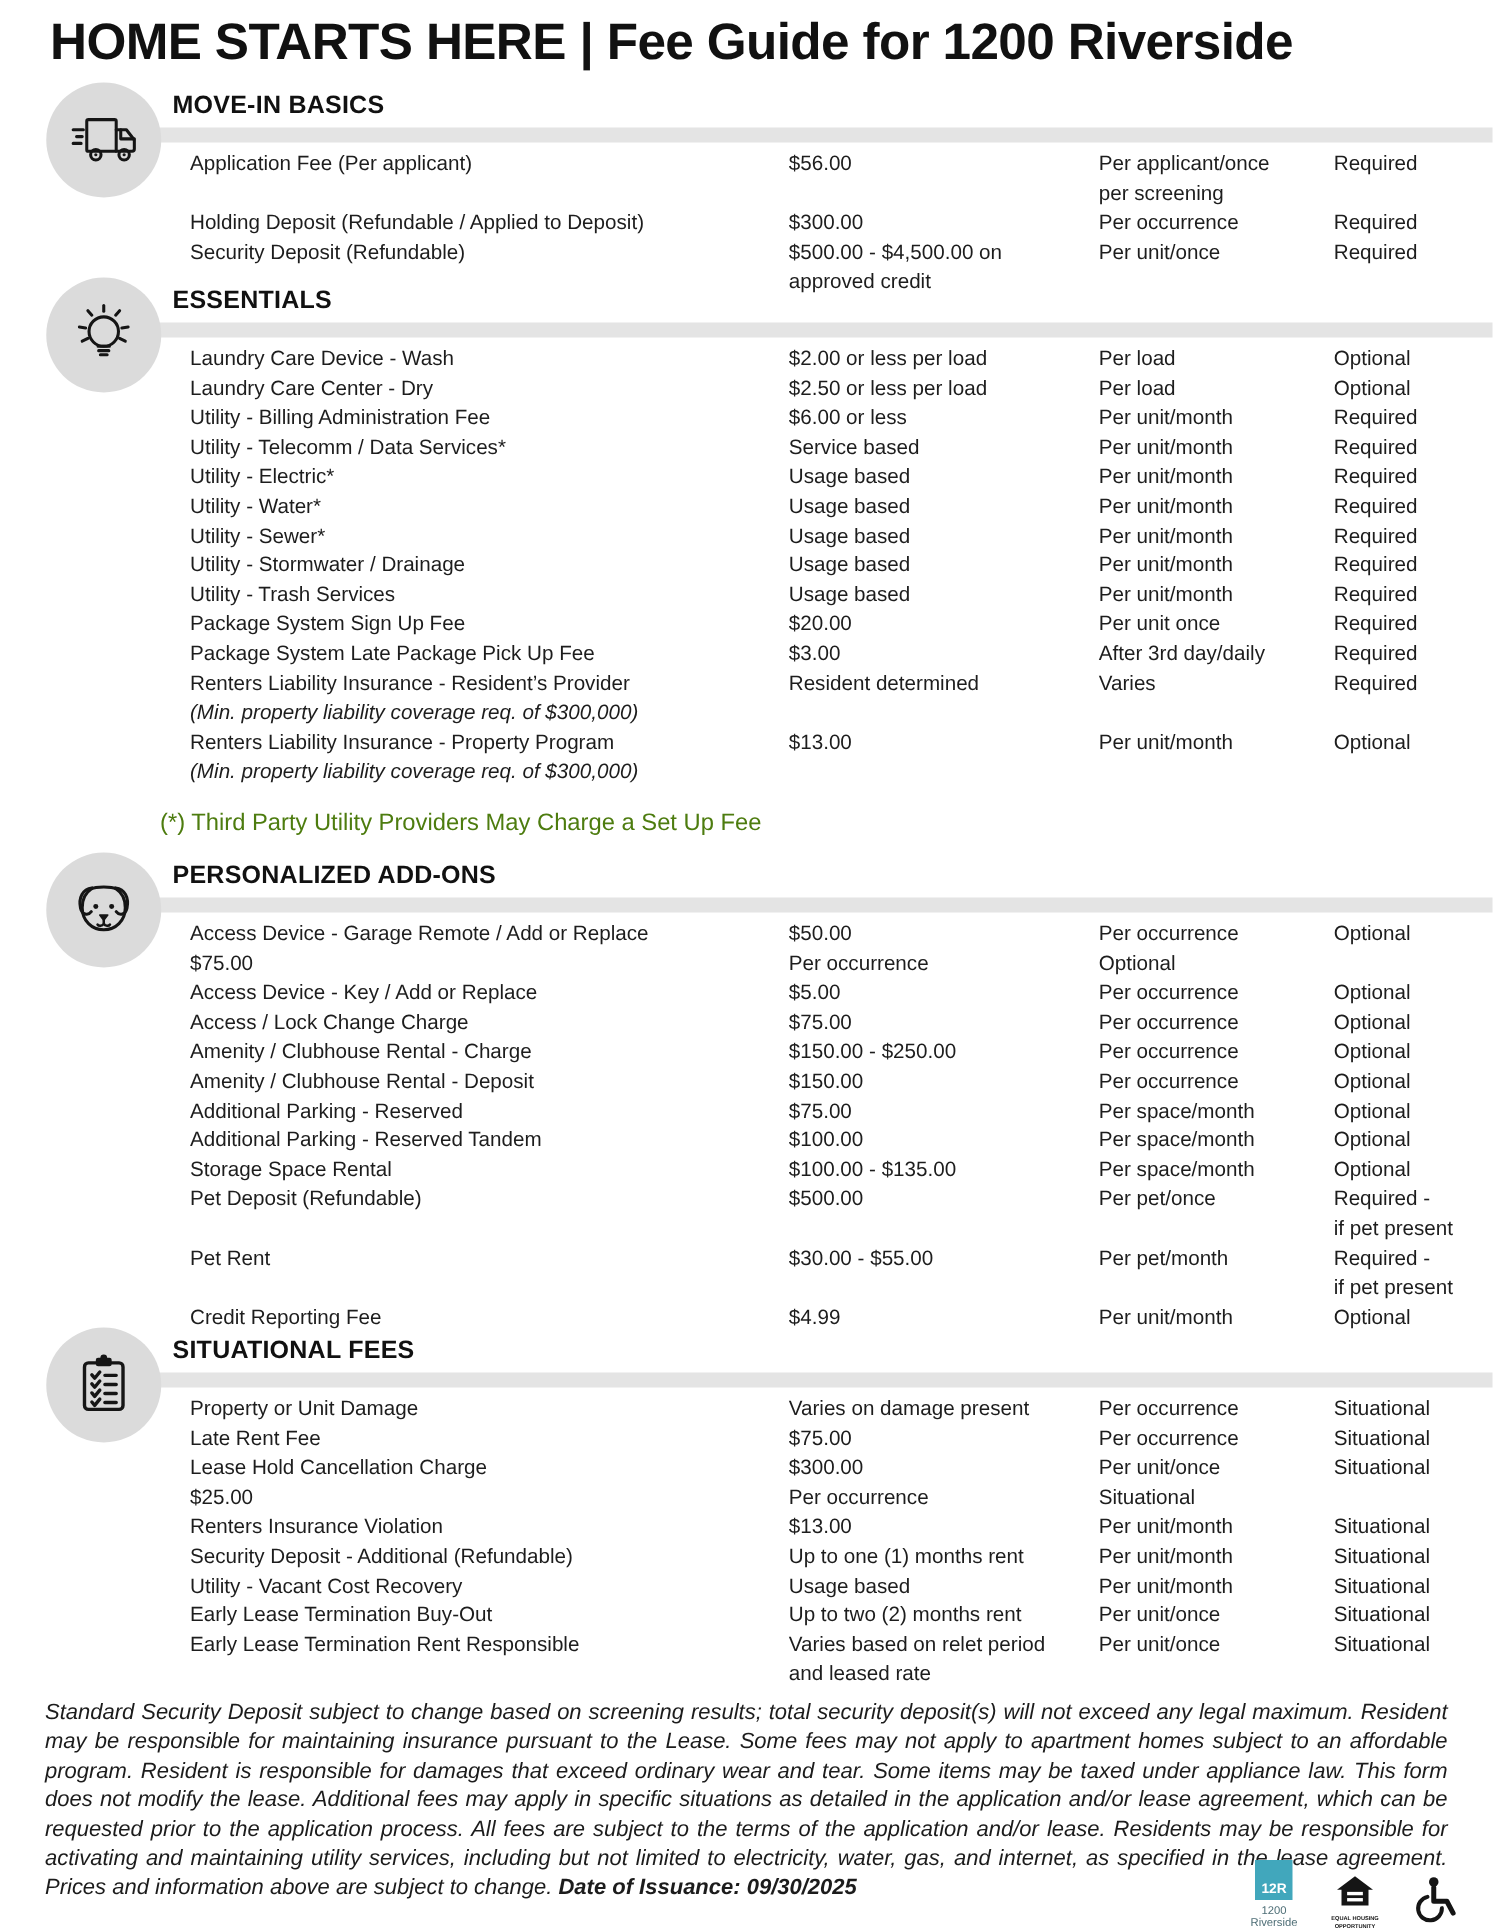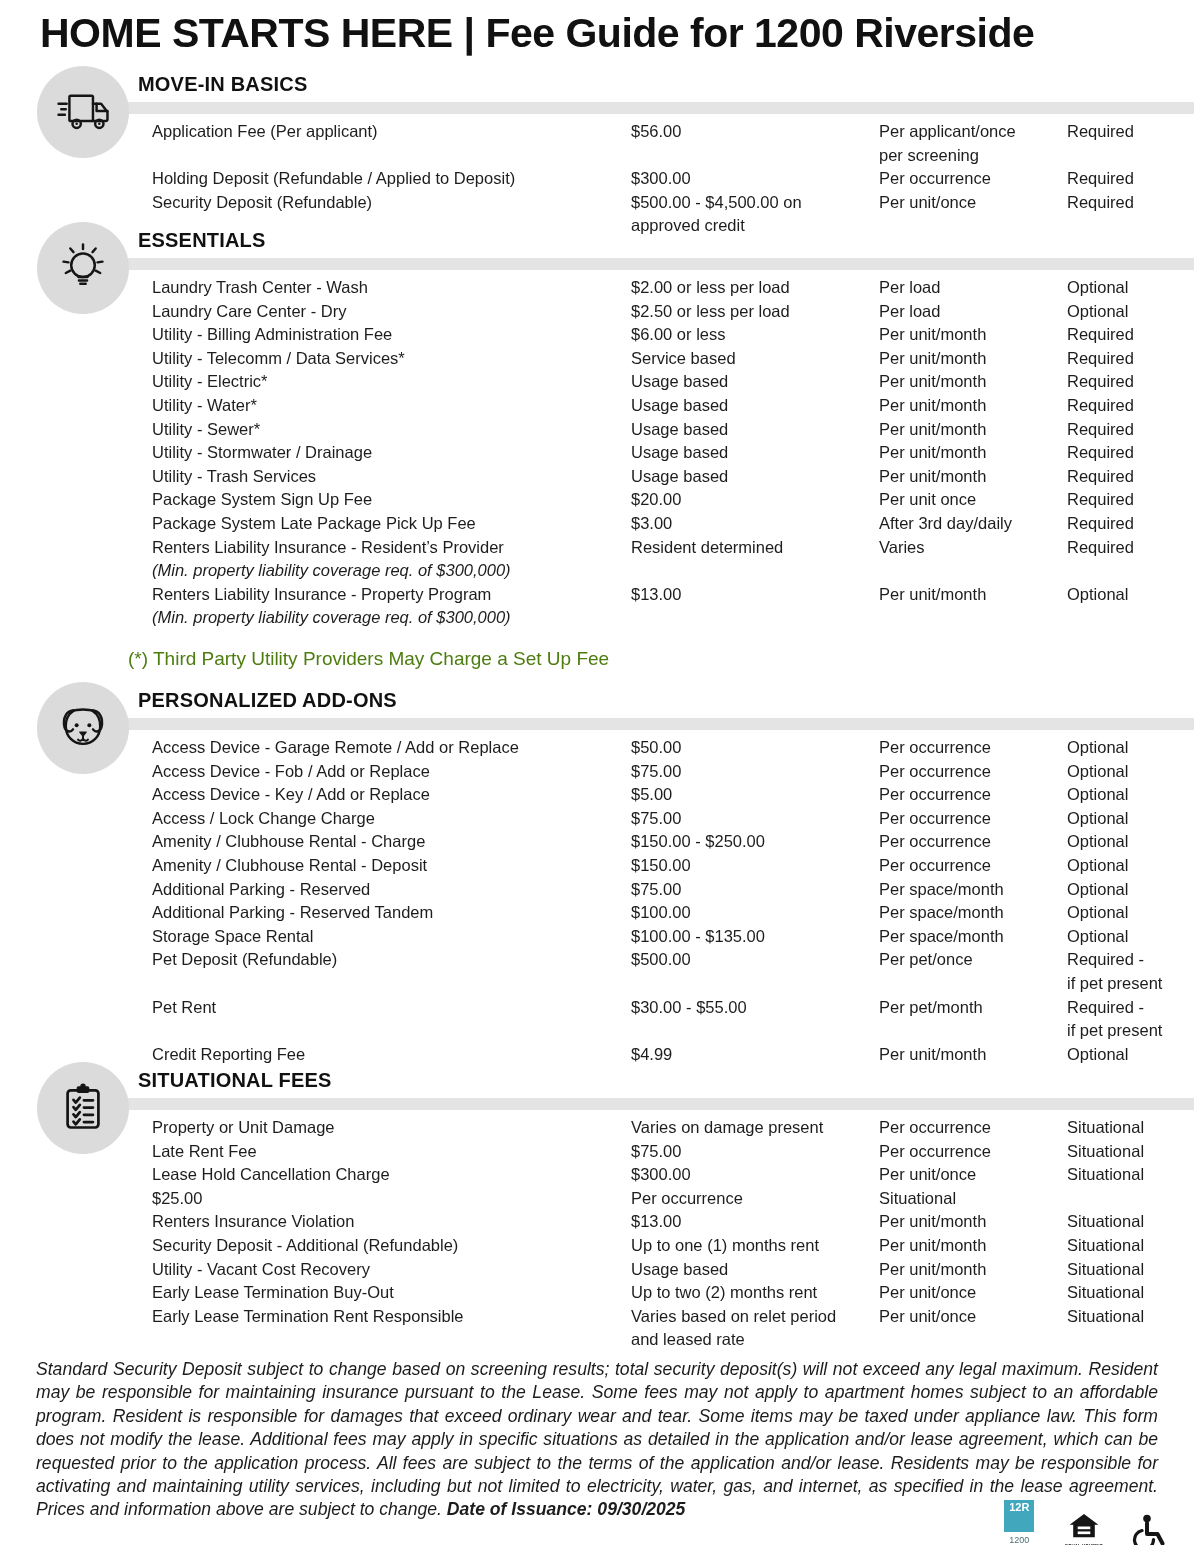--- a/index.html
+++ b/index.html
@@ -37,21 +37,21 @@
   }
   .disclaimer b { font-weight:bold; }
   .footer-logos {
     position:absolute; top:1484px; right:24px;
     display:flex; align-items:flex-end; gap:26px;
   }
   .brand { text-align:center; }
   .brand-square {
     width:30px; height:32px; background:#41a7bc; color:#fff;
     display:flex; align-items:flex-end; justify-content:center;
-    font-size:11px; font-weight:bold; margin:16px auto 3px; padding-bottom:19px; box-sizing:border-box;
+    font-size:11px; font-weight:bold; margin:4px auto 3px; padding-bottom:3px; box-sizing:border-box;
   }
   .brand-caption { font-size:9px; line-height:1.15; color:#4e6e76; white-space:pre-line; }
   .eho { text-align:center; width:40px; }
   .eho-caption { font-size:4.5px; line-height:1.25; color:#111; font-weight:bold; white-space:pre-line; }
   .isa { width:40px; }
 </style>
 </head>
 <body>
 
 <h1 class="page-title">HOME STARTS HERE | Fee Guide for 1200 Riverside</h1>
@@ -110,21 +110,21 @@
         <path d="M10.5 25 L16 25.8"></path>
         <path d="M53.5 25 L48 25.8"></path>
         <path d="M13 37.5 L18 35"></path>
         <path d="M51 37.5 L46 35"></path>
       </g>
     </svg>
   </div>
   <h2 class="s-title">ESSENTIALS</h2>
   <div class="rows">
       <div class="row">
-        <div class="cell c-name">Laundry Trash Center - Wash</div>
+        <div class="cell c-name">Laundry Care Device - Wash</div>
         <div class="cell c-value">$2.00 or less per load</div>
         <div class="cell c-freq">Per load</div>
         <div class="cell c-status">Optional</div>
       </div>
       <div class="row">
         <div class="cell c-name">Laundry Care Center - Dry</div>
         <div class="cell c-value">$2.50 or less per load</div>
         <div class="cell c-freq">Per load</div>
         <div class="cell c-status">Optional</div>
       </div>
@@ -215,21 +215,20 @@
   </div>
   <h2 class="s-title">PERSONALIZED ADD-ONS</h2>
   <div class="rows">
       <div class="row">
         <div class="cell c-name">Access Device - Garage Remote / Add or Replace</div>
         <div class="cell c-value">$50.00</div>
         <div class="cell c-freq">Per occurrence</div>
         <div class="cell c-status">Optional</div>
       </div>
       <div class="row">
-        <div class="cell c-name">Access Device - Fob / Add or Replace</div>
         <div class="cell c-value">$75.00</div>
         <div class="cell c-freq">Per occurrence</div>
         <div class="cell c-status">Optional</div>
       </div>
       <div class="row">
         <div class="cell c-name">Access Device - Key / Add or Replace</div>
         <div class="cell c-value">$5.00</div>
         <div class="cell c-freq">Per occurrence</div>
         <div class="cell c-status">Optional</div>
       </div>

